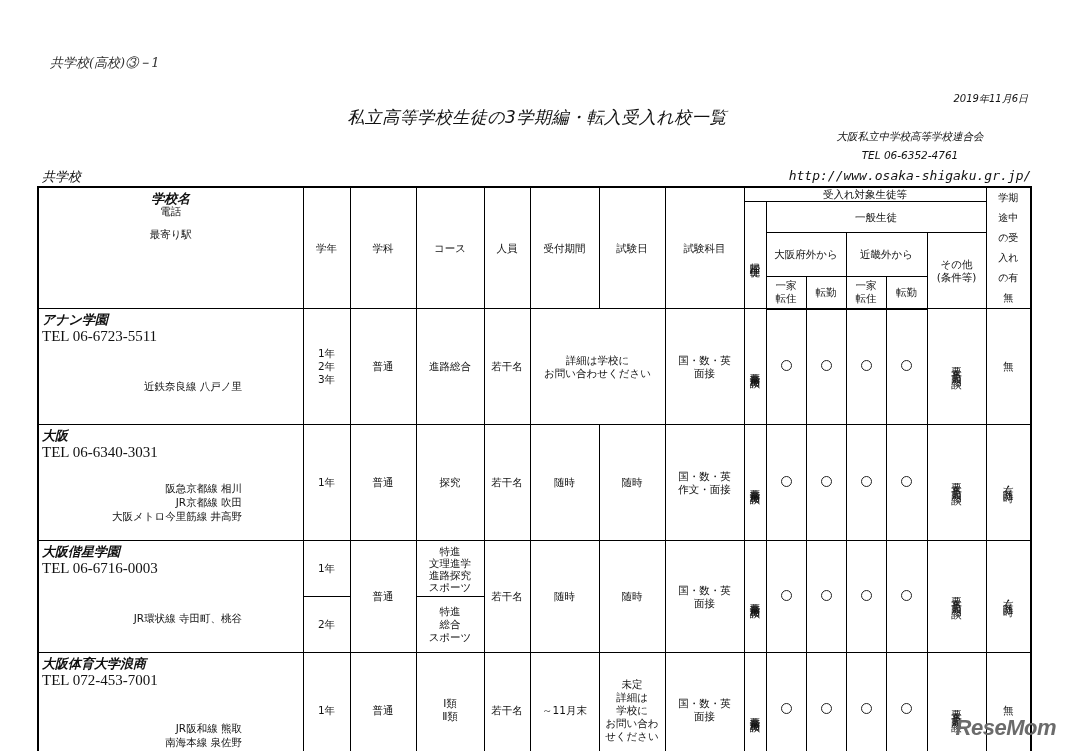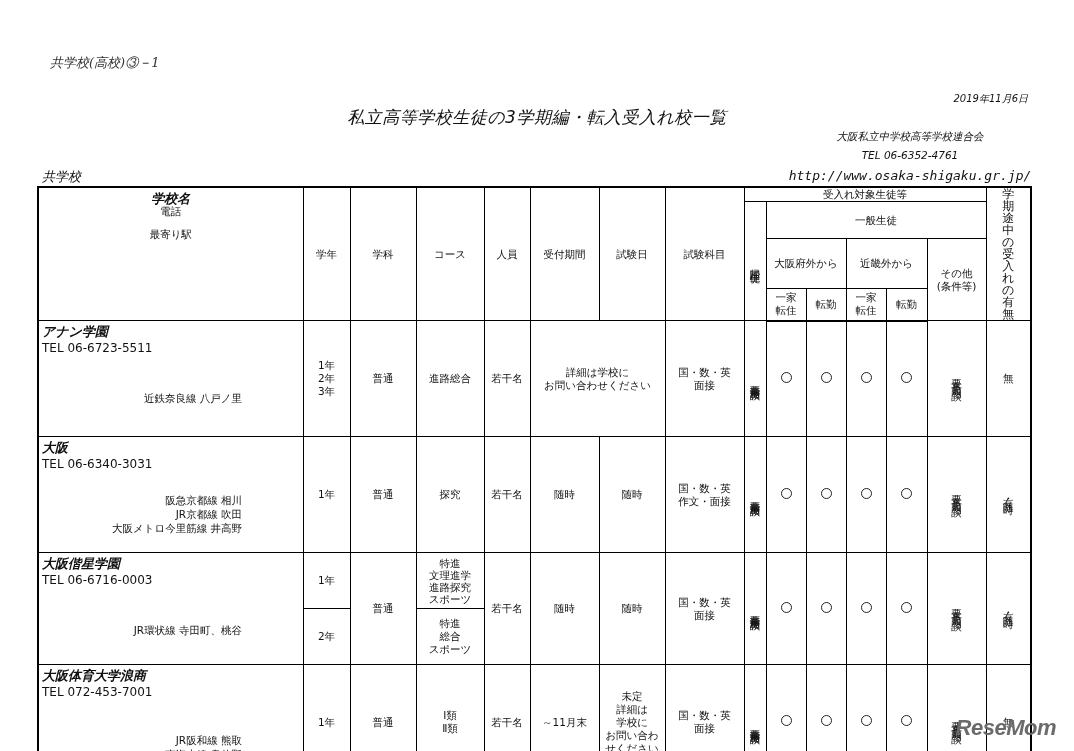--- a/index.html
+++ b/index.html
@@ -19,21 +19,21 @@
   table.grid td { border: 1.5px solid #000; text-align: center; vertical-align: middle; font-size: 10.5px; line-height: 13px; padding: 0; }
   table.grid tr.hdr-top td { border-top: 2.5px solid #000; }
   table.grid tr.hdr-last td { border-bottom: 2.5px solid #000; }
   table.grid td.school-hdr { text-align: center; vertical-align: top; padding: 4px 2px; border-left: 2.5px solid #000; }
   table.grid td.last-col { border-right: 2.5px solid #000; }
   table.grid tr.last-row td { border-bottom: 2.5px solid #000; }
   .hbold { font-weight: bold; font-style: italic; font-size: 13px; display: block; }
   .hsub { display: block; font-size: 10.5px; }
   .school-cell { text-align: left !important; vertical-align: top !important; padding: 2px 3px !important; border-left: 2.5px solid #000 !important; position: relative; }
   .sname { display: block; font-weight: bold; font-style: italic; font-size: 13px; line-height: 18px; }
-  .stel { display: block; font-size: 12px; line-height: 14px; }
+  .stel { display: block; font-size: 15px; line-height: 14px; font-family: Liberation Serif, serif; }
   .sst { display: block; text-align: right; font-size: 10.5px; line-height: 14px; width: 200px; }
   .vert { writing-mode: vertical-rl; text-orientation: upright; letter-spacing: 1px; display: inline-block; }
   .circle { display: inline-block; width: 11px; height: 11px; border: 1.5px solid #222; border-radius: 50%; }
   .watermark { right: 18px; bottom: 10px; font-family: "Liberation Sans", sans-serif; font-weight: bold; font-size: 22px; color: #6b6b6b; letter-spacing: -0.5px; }
 </style>
 </head>
 <body>
 
 <div class="abs docid">共学校(高校)③－1</div>
 <div class="abs title">私立高等学校生徒の3学期編・転入受入れ校一覧</div>
@@ -69,21 +69,21 @@
       <span class="hsub" style="margin-top:10px">最寄り駅</span>
     </td>
     <td rowspan="4">学年</td>
     <td rowspan="4">学科</td>
     <td rowspan="4">コース</td>
     <td rowspan="4">人員</td>
     <td rowspan="4">受付期間</td>
     <td rowspan="4">試験日</td>
     <td rowspan="4">試験科目</td>
     <td colspan="6">受入れ対象生徒等</td>
-    <td rowspan="4" class="last-col" style="font-size:12px;line-height:12px;padding:0 11px">学期途中の受入れの有無</td>
+    <td rowspan="4" class="last-col" style="font-size:10px;line-height:20px;padding:0 11px">学期途中の受入れの有無</td>
   </tr>
   <tr style="height:14px">
     <td rowspan="3"><span class="vert">帰国生徒</span></td>
     <td colspan="5">一般生徒</td>
   </tr>
   <tr style="height:27px">
     <td colspan="2">大阪府外から</td>
     <td colspan="2">近畿外から</td>
     <td rowspan="2">
       <span style="display:block">その他</span>

